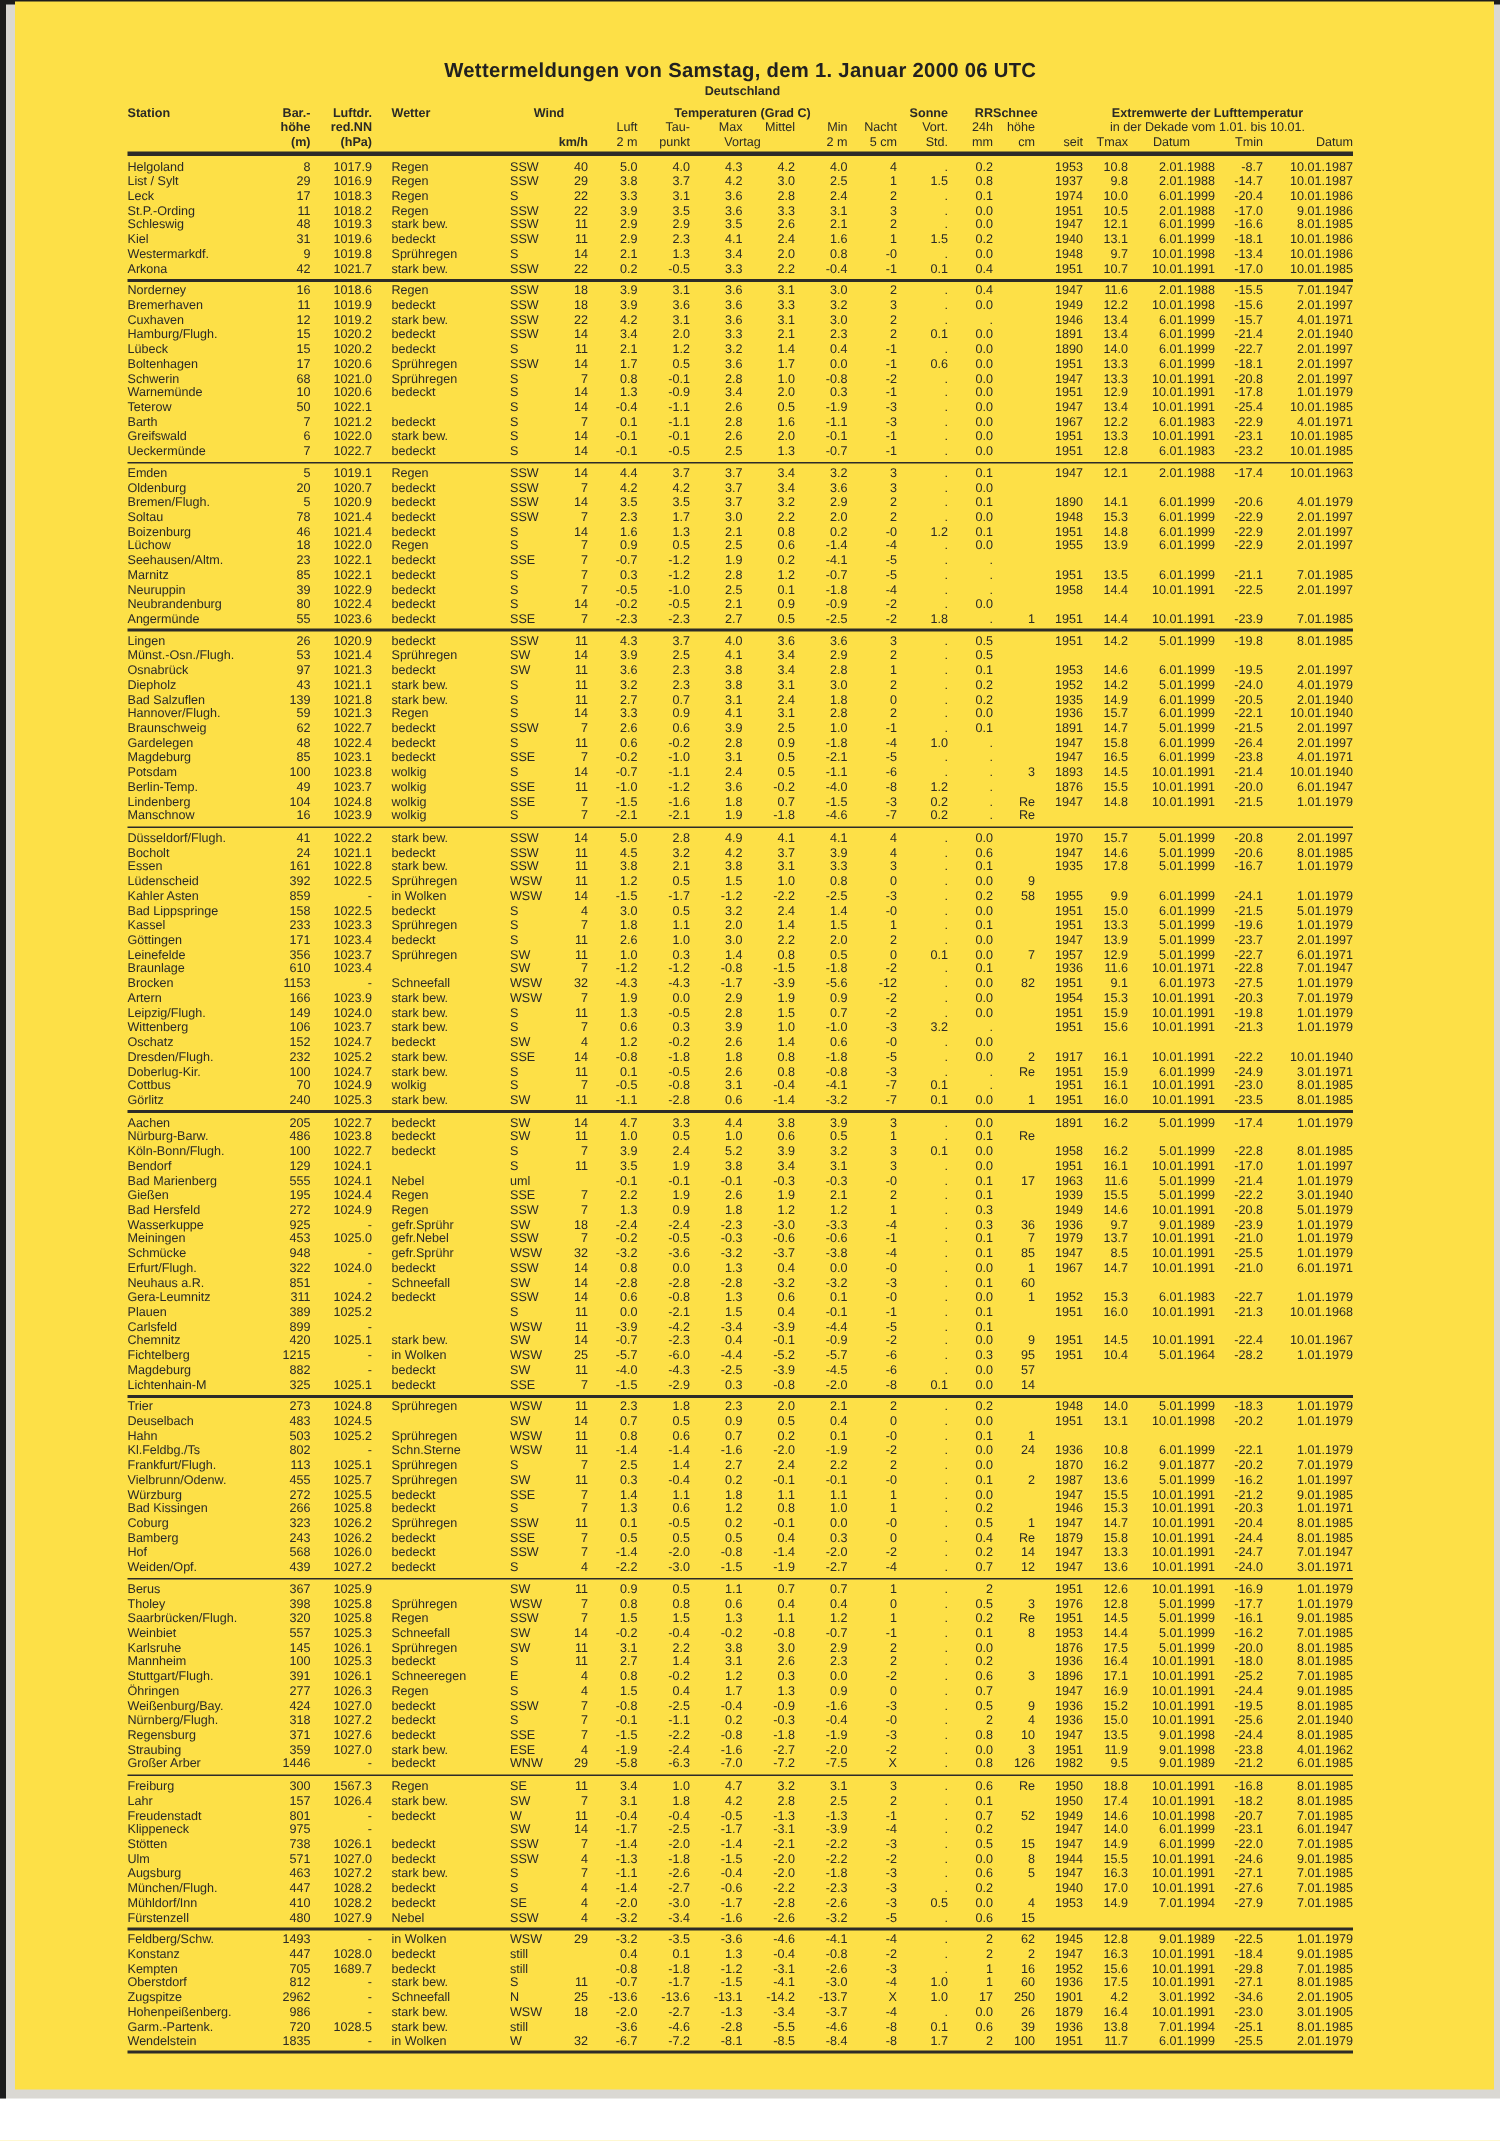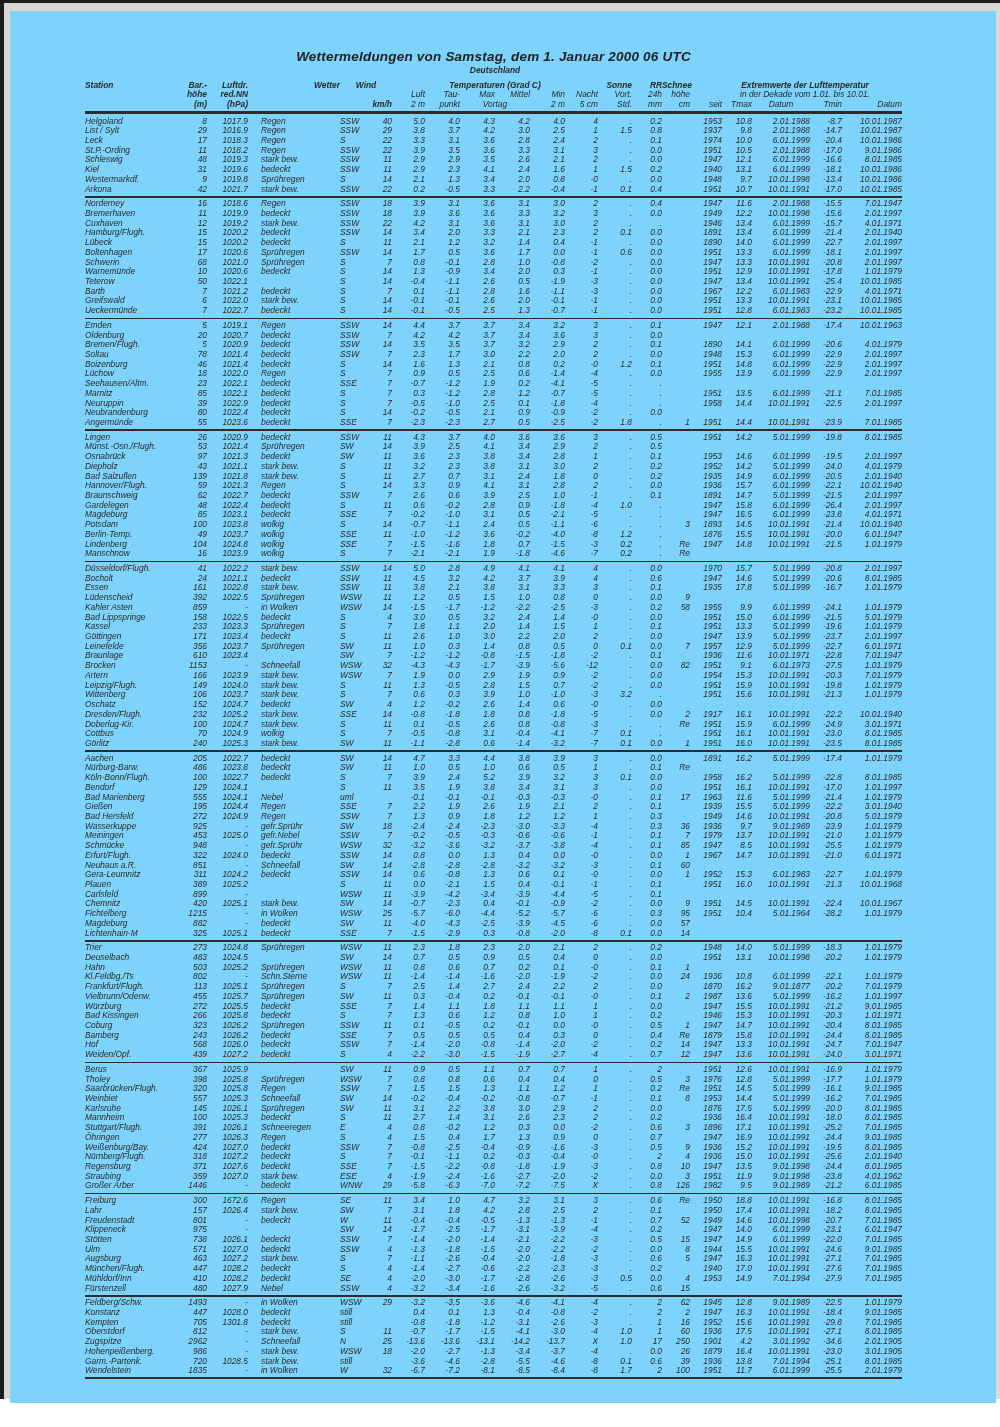--- a/index.html
+++ b/index.html
@@ -1,32 +1,32 @@
 <!DOCTYPE html>
 <html><head>
 <meta charset="utf-8">
 <style>
   html,body{margin:0;padding:0;background:#ffffff;}
   body{width:1000px;height:1427px;position:relative;font-family:"Liberation Sans",sans-serif;color:#2b2a26;-webkit-font-smoothing:antialiased;}
   .paper{position:absolute;left:0;top:0;width:1000px;height:1399px;background:#dad8d3;
          box-shadow:inset 0 3px 0 #1c1c1c, inset 4px 0 0 #1c1c1c;}
-  .paper-inner{position:absolute;left:10px;top:11px;width:986px;height:1392px;background:#7dd3fc;font-style:italic;}
+  .paper-inner{position:absolute;left:10px;top:1px;width:986px;height:1392px;background:#fde047;}
   .content{position:absolute;left:75px;top:0;width:817px;}
   :root{--cols:100px 22px 41px 92px 30px 22px 33px 35px 35px 35px 35px 33px 34px 30px 28px 32px 30px 58px 32px 60px;}
   .title{padding-top:38px;text-align:center;font-size:13.5px;font-weight:bold;color:#222120;letter-spacing:.2px;white-space:nowrap;}
   .hrow,.row{display:grid;grid-template-columns:var(--cols);font-size:8.4px;line-height:9.5px;white-space:nowrap;}
   .hrow{font-weight:400;color:#2b2a26;}
   .hrow .hc{white-space:nowrap;}
   .h-bold{font-weight:bold;}
   .t-c{text-align:center;}
   .t-r{text-align:right;}
   .t-l{text-align:left;}
   .hl1{margin-top:2px;}
   .hl2{margin-top:5px;}
-  .g1{grid-column:1}.g2{grid-column:2}.g3{grid-column:3}.g4{grid-column:4;padding-left:13px;text-align:right;}
+  .g1{grid-column:1}.g2{grid-column:2}.g3{grid-column:3}.g4{grid-column:4;padding-left:13px;}
   .g5-6{grid-column:5/7}.g7-12{grid-column:7/13}.g7{grid-column:7}.g8{grid-column:8}
   .g9{grid-column:9}.g9-10{grid-column:9/11}.g10{grid-column:10}.g11{grid-column:11}.g12{grid-column:12}
   .g13{grid-column:13}.g14{grid-column:14}.g15{grid-column:15}
   .g16-20{grid-column:16/21;padding-left:18px;}
   .g16{grid-column:16}.g17{grid-column:17}.g18{grid-column:18}.g19{grid-column:19}.g20{grid-column:20}
   .top-rule{height:2.5px;background:#2d2c28;margin-top:2px;}
   .tbody{margin-top:3px;}
   .row{height:9.72px;}
   .c{text-align:right;}
   .c0{text-align:left;}
@@ -2456,21 +2456,21 @@
             <span class="c c15">1982</span>
             <span class="c c16">9.5</span>
             <span class="c c17">9.01.1989</span>
             <span class="c c18">-21.2</span>
             <span class="c c19">6.01.1985</span>
           </div>
           <div class="gsep"></div>
           <div class="row">
             <span class="c c0">Freiburg</span>
             <span class="c c1">300</span>
-            <span class="c c2">1672.6</span>
+            <span class="c c2">1567.3</span>
             <span class="c c3">Regen</span>
             <span class="c c4">SE</span>
             <span class="c c5">11</span>
             <span class="c c6">3.4</span>
             <span class="c c7">1.0</span>
             <span class="c c8">4.7</span>
             <span class="c c9">3.2</span>
             <span class="c c10">3.1</span>
             <span class="c c11">3</span>
             <span class="c c12">.</span>
@@ -2721,21 +2721,21 @@
             <span class="c c14">2</span>
             <span class="c c15">1947</span>
             <span class="c c16">16.3</span>
             <span class="c c17">10.01.1991</span>
             <span class="c c18">-18.4</span>
             <span class="c c19">9.01.1985</span>
           </div>
           <div class="row">
             <span class="c c0">Kempten</span>
             <span class="c c1">705</span>
-            <span class="c c2">1301.8</span>
+            <span class="c c2">1689.7</span>
             <span class="c c3">bedeckt</span>
             <span class="c c4">still</span>
             <span class="c c5"></span>
             <span class="c c6">-0.8</span>
             <span class="c c7">-1.8</span>
             <span class="c c8">-1.2</span>
             <span class="c c9">-3.1</span>
             <span class="c c10">-2.6</span>
             <span class="c c11">-3</span>
             <span class="c c12">.</span>

